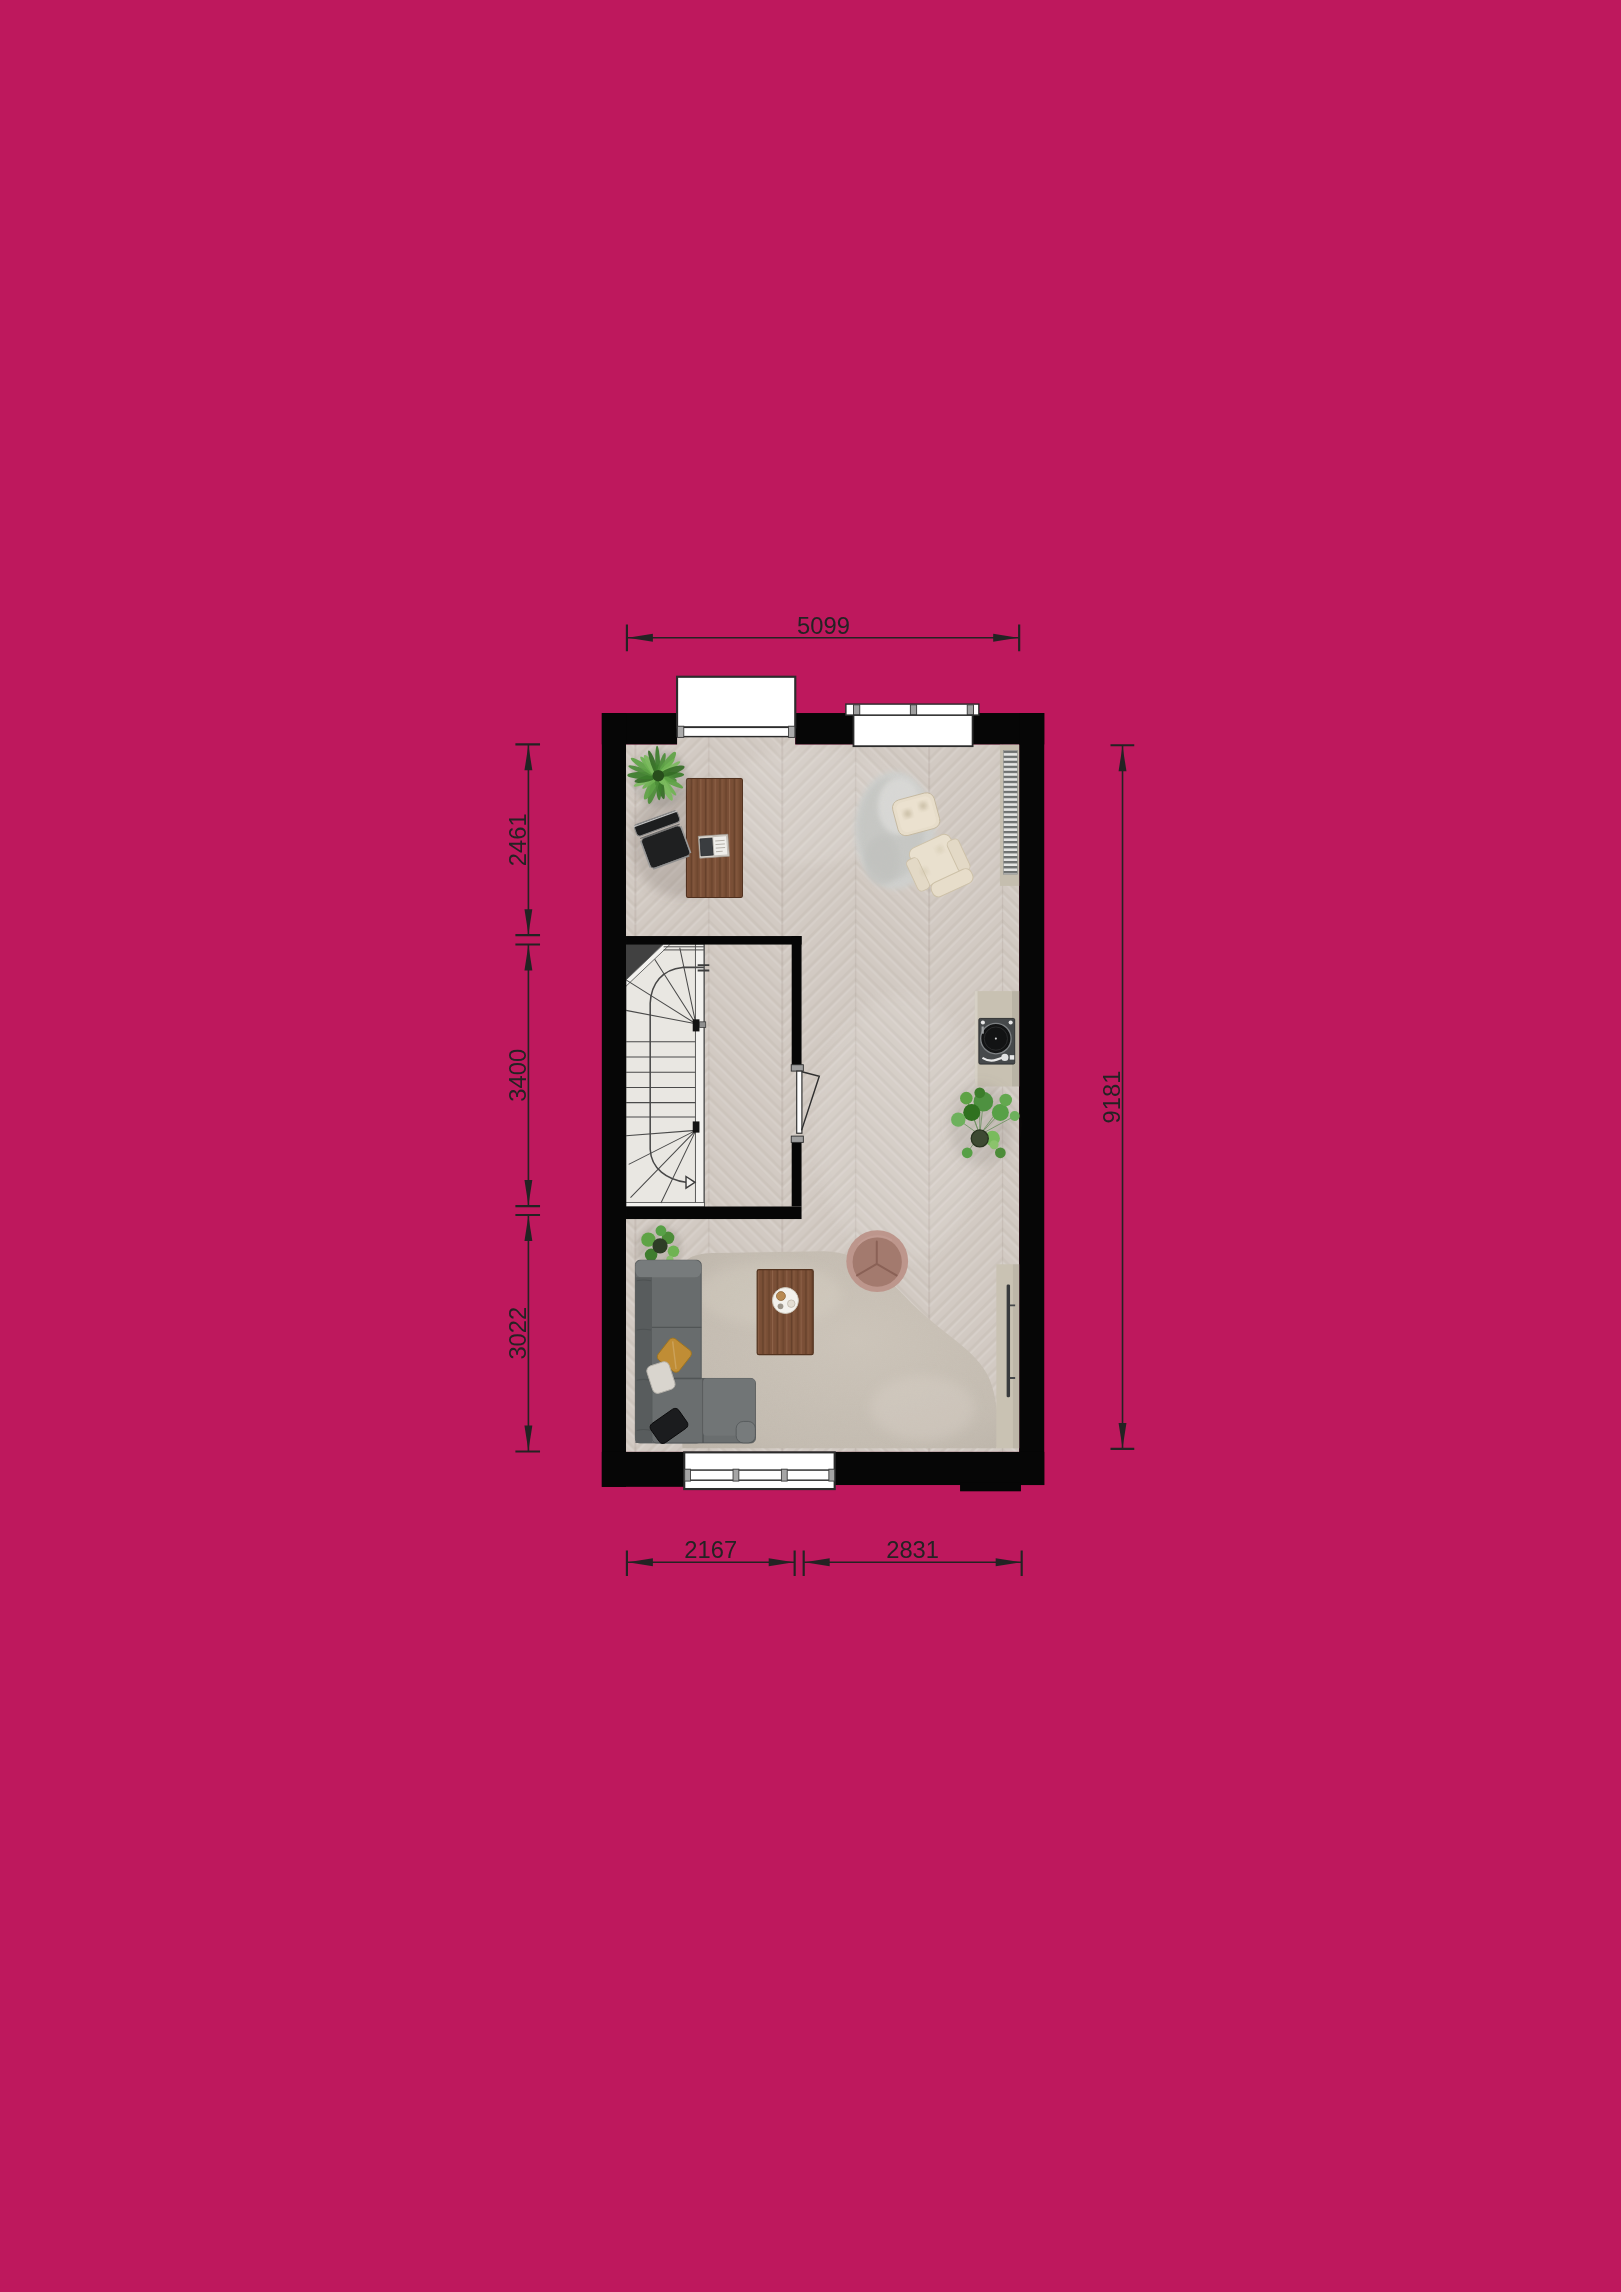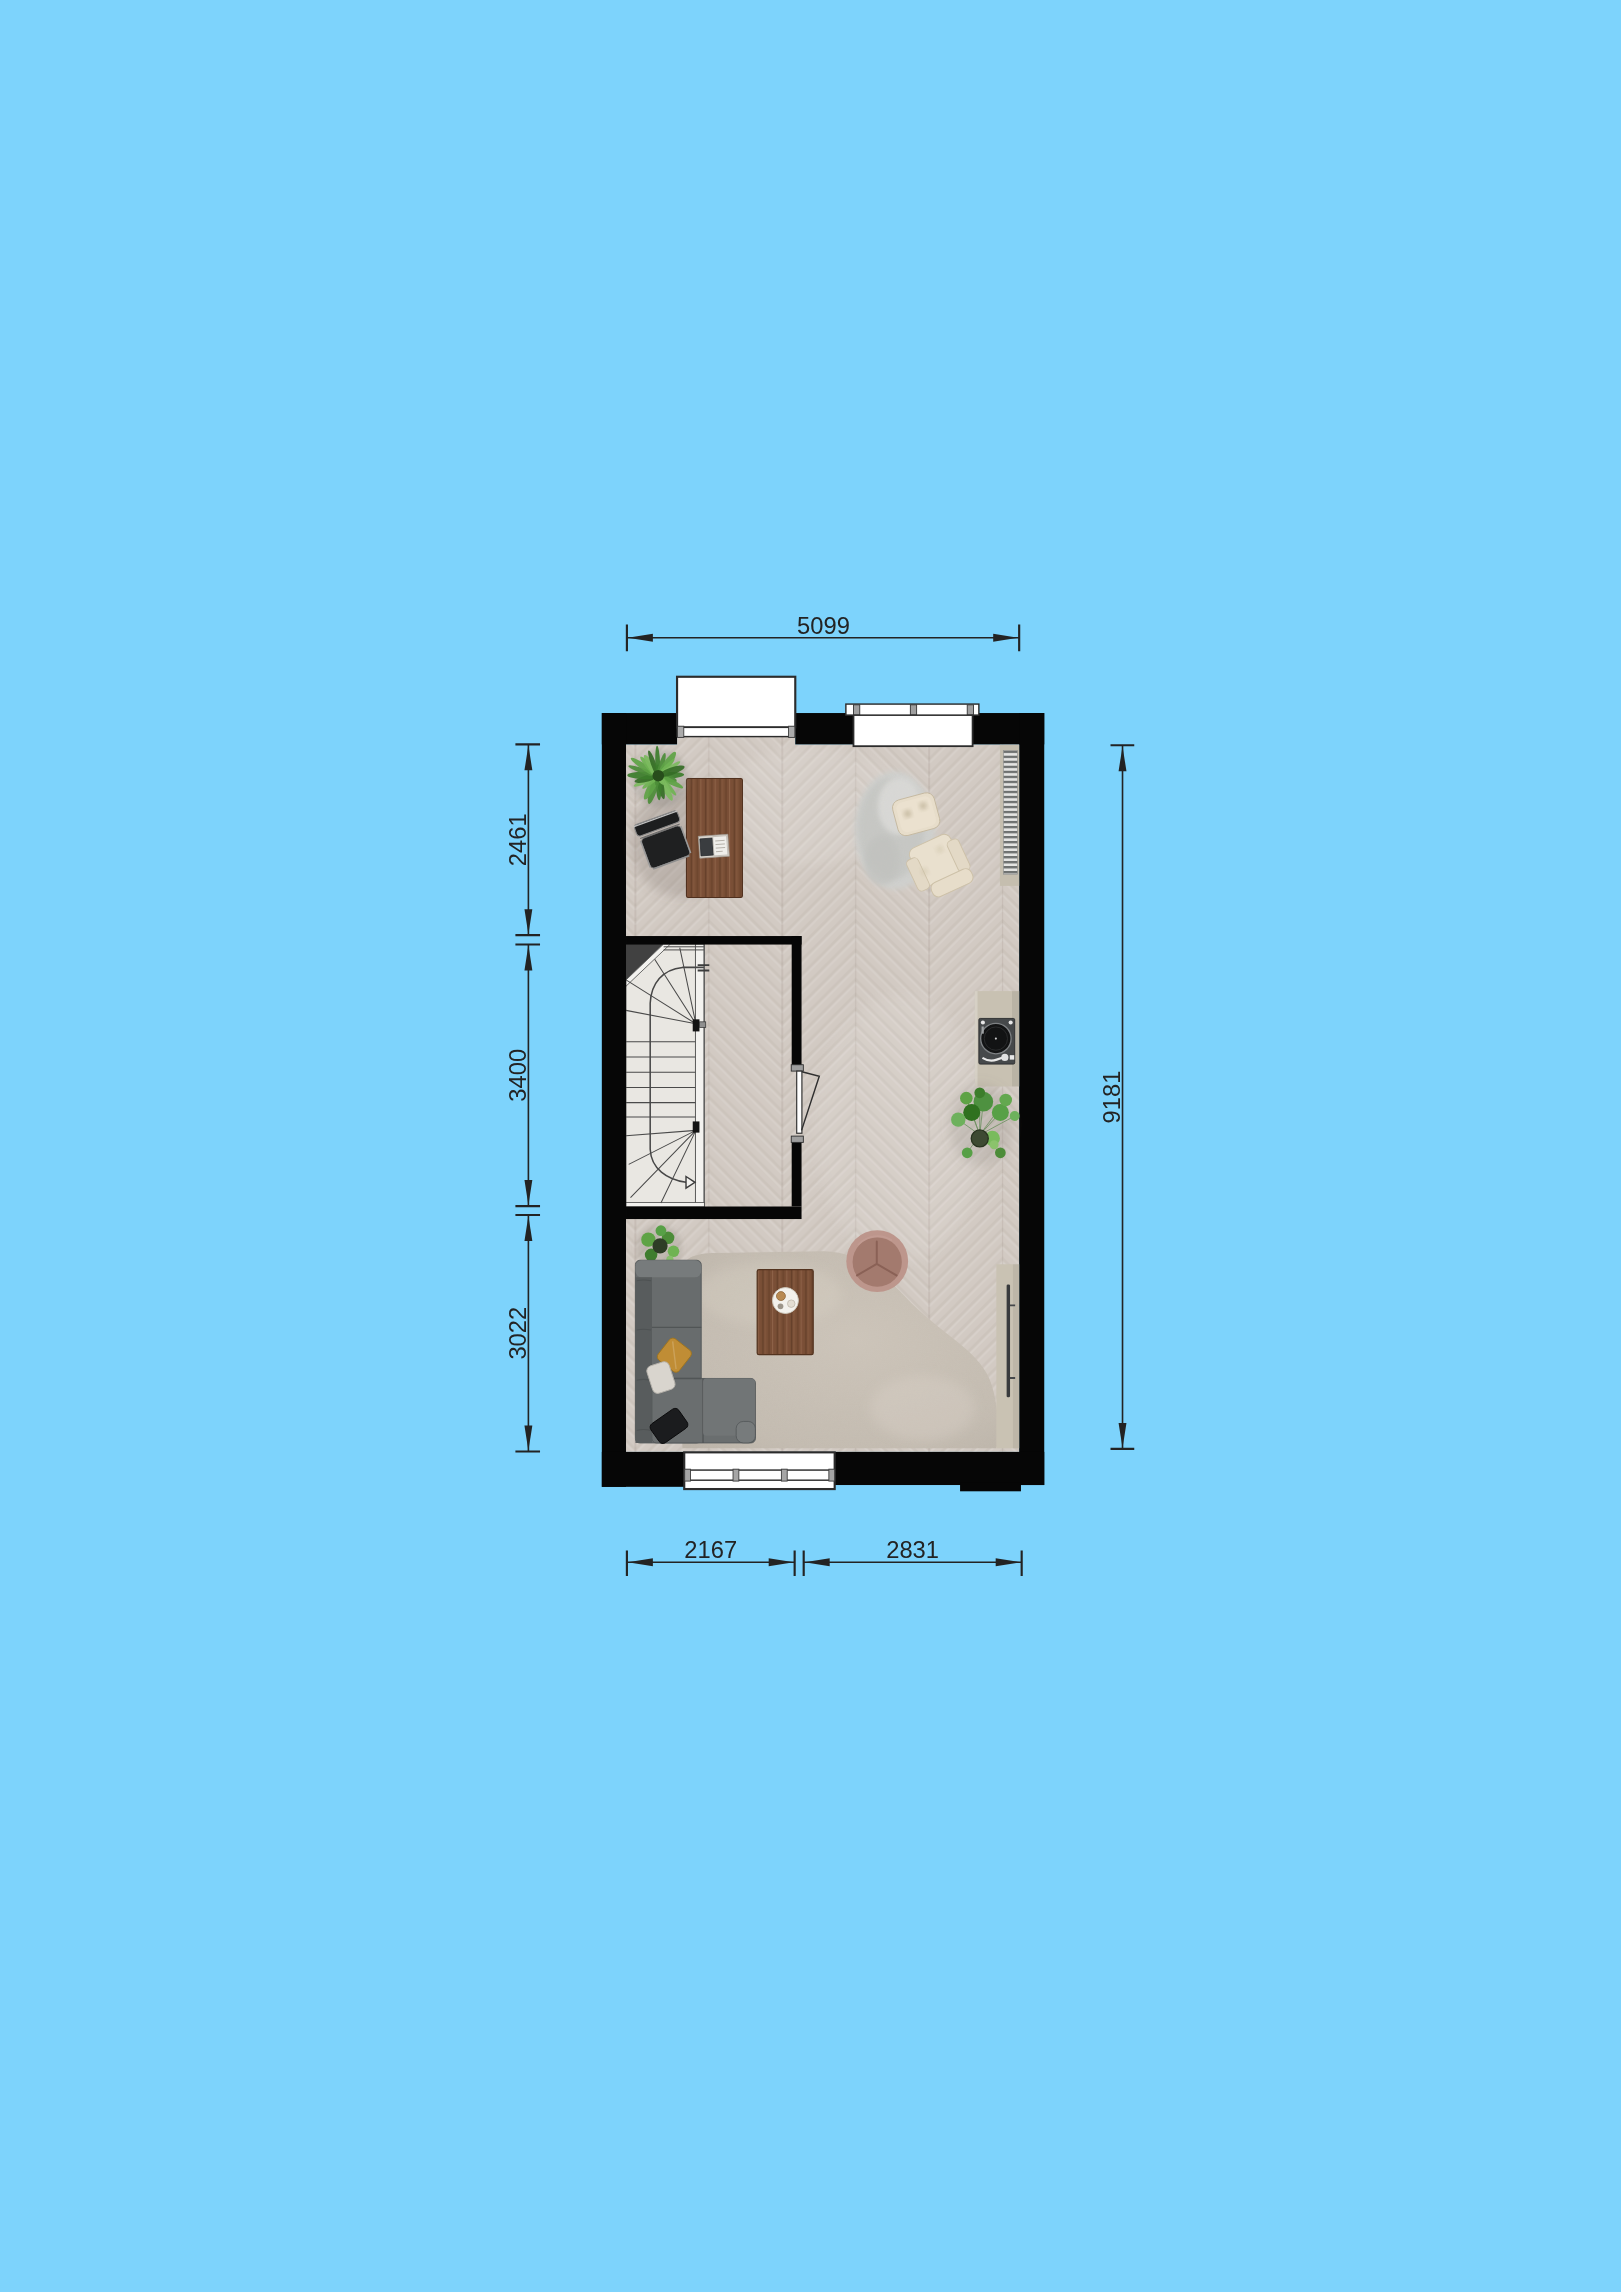--- a/index.html
+++ b/index.html
@@ -1,15 +1,15 @@
 <!DOCTYPE html>
 <html style="font-size:14.3px"><head><meta charset="utf-8">
 <style>
   html,body{margin:0;padding:0;background:#ffffff;}
-  #page{position:relative;width:1621px;height:2293px;background:#7dd3fc;overflow:hidden;
+  #page{position:relative;width:1621px;height:2293px;background:#be185d;overflow:hidden;
         font-family:"Liberation Sans",sans-serif;}
 </style></head>
 <body>
 <div id="page">
 <svg width="1621" height="2293" viewBox="0 0 1810 2560">
 <defs>
 <pattern id="chev" patternUnits="userSpaceOnUse" x="709.5" y="831" width="164" height="82">
   <rect width="164" height="82" fill="#d2cac3"></rect>
   <path d="M0 -82.0 L82 -164.0 L164 -82.0 M0 -65.6 L82 -147.6 L164 -65.6 M0 -49.2 L82 -131.2 L164 -49.2 M0 -32.8 L82 -114.8 L164 -32.8 M0 -16.4 L82 -98.4 L164 -16.4 M0 0.0 L82 -82.0 L164 0.0 M0 16.4 L82 -65.6 L164 16.4 M0 32.8 L82 -49.2 L164 32.8 M0 49.2 L82 -32.8 L164 49.2 M0 65.6 L82 -16.4 L164 65.6 M0 82.0 L82 0.0 L164 82.0 M0 98.4 L82 16.4 L164 98.4 M0 114.8 L82 32.8 L164 114.8 M0 131.2 L82 49.2 L164 131.2 M0 147.6 L82 65.6 L164 147.6 M0 164.0 L82 82.0 L164 164.0 M0 180.4 L82 98.4 L164 180.4 M0 196.8 L82 114.8 L164 196.8 M0 213.2 L82 131.2 L164 213.2 M0 229.6 L82 147.6 L164 229.6" fill="none" stroke="rgba(104,88,76,0.055)" stroke-width="3"></path>
   <g transform="translate(0,4.5)">

